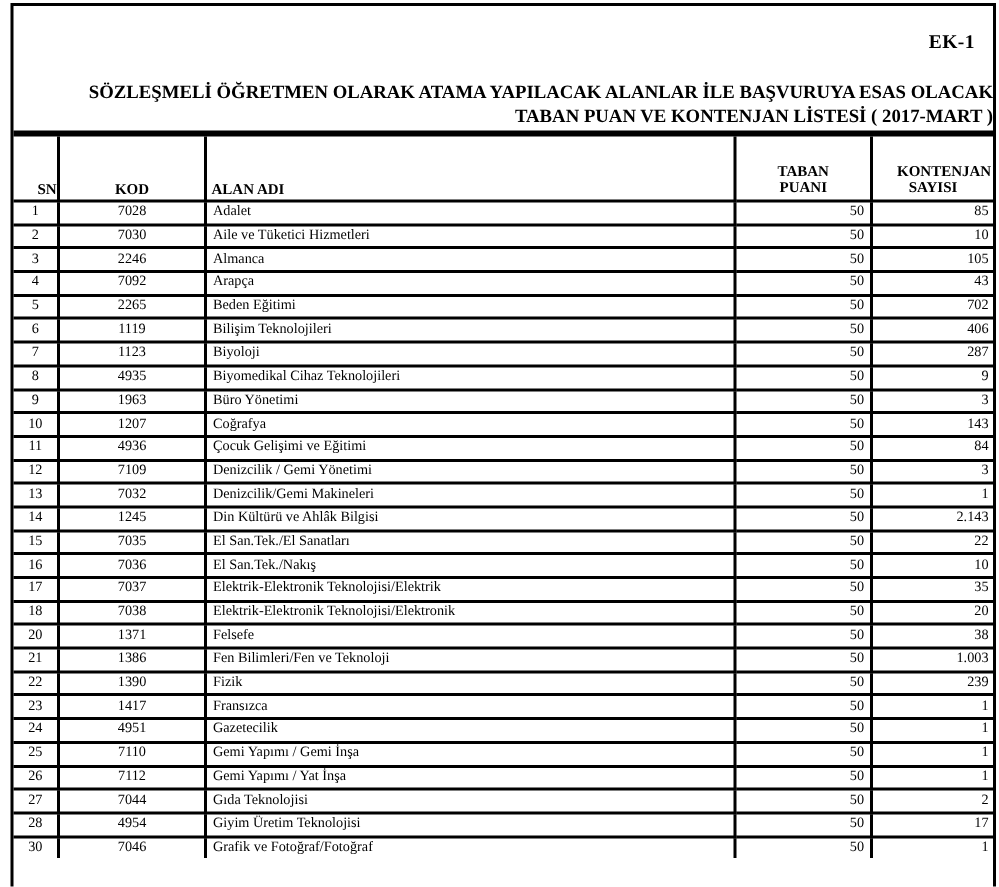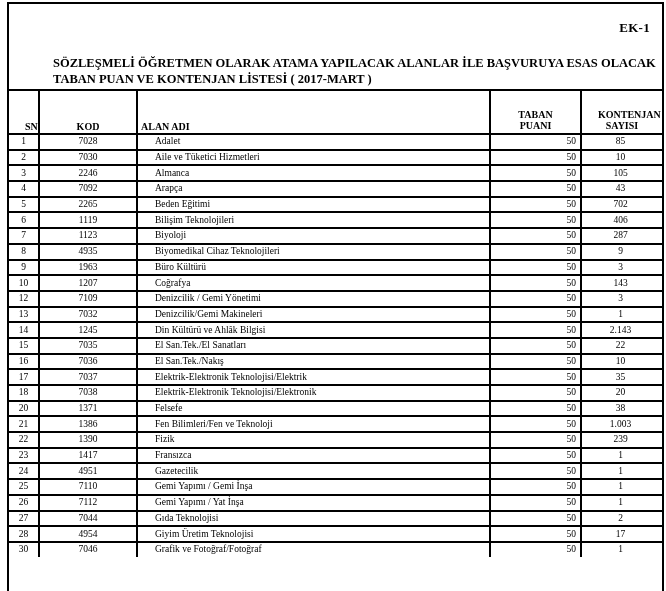--- a/index.html
+++ b/index.html
@@ -7,47 +7,47 @@
     width: 666px; height: 591px; overflow: hidden; position: relative;
     background: #ffffff; color: #000000;
     font-family: "Liberation Serif", "DejaVu Serif", serif;
   }
   .frame {
     position: absolute; left: 7px; top: 2px; width: 657px; height: 610px;
     border: 2px solid #000; box-sizing: border-box; background: #fff;
   }
   .title-section {
     position: relative; height: 87px;
-    border-bottom: 2px solid #000000; box-sizing: border-box;
+    border-bottom: 4px solid #000000; box-sizing: border-box;
   }
   .annex {
     position: absolute; top: 16px; right: 12px;
     font-weight: bold; font-size: 13px; letter-spacing: 0.3px;
   }
   .title {
     position: absolute; bottom: 2px; left: 0; right: 0;
-    text-align: left; font-weight: bold; font-size: 12.5px; line-height: 16px; padding-left: 44px;
+    text-align: right; font-weight: bold; font-size: 12.5px; line-height: 16px;
   }
   table {
     width: 100%; border-collapse: collapse; border-style: hidden;
     table-layout: fixed;
   }
   th, td { border: 2px solid #000; overflow: hidden; white-space: nowrap; }
   thead th {
     height: 25px; font-size: 10px; font-weight: bold;
     padding: 16px; vertical-align: bottom; padding-bottom: 1px;
   }
   thead th.two { vertical-align: middle; padding-bottom: 0; }
   thead th.two span { display: block; text-align: center; line-height: 11px; }
   tbody td { height: 13.7px; font-size: 9.5px; line-height: 13px; padding: 0; }
   .c-sn { text-align: center; }
   .c-kod { text-align: center; }
-  .c-alan { text-align: left; padding-left: 17px; }
+  .c-alan { text-align: left; padding-left: 4px; }
   .c-taban { text-align: right; padding-right: 4px; padding-left: 32px; }
-  .c-kontenjan { text-align: center; padding-right: 3px; }
+  .c-kontenjan { text-align: right; padding-right: 3px; }
   th.c-alan { padding-left: 3px; margin-top: 29px; }
 </style>
 </head>
 <body>
 
 <div class="frame">
 
   <div class="title-section">
     <div class="annex">EK-1</div>
     <div class="title">
@@ -132,32 +132,39 @@
         <tr>
           <td class="c-sn">8</td>
           <td class="c-kod">4935</td>
           <td class="c-alan">Biyomedikal Cihaz Teknolojileri</td>
           <td class="c-taban">50</td>
           <td class="c-kontenjan">9</td>
         </tr>
         <tr>
           <td class="c-sn">9</td>
           <td class="c-kod">1963</td>
-          <td class="c-alan">Büro Kültürü</td>
+          <td class="c-alan">Büro Yönetimi</td>
           <td class="c-taban">50</td>
           <td class="c-kontenjan">3</td>
         </tr>
         <tr>
           <td class="c-sn">10</td>
           <td class="c-kod">1207</td>
           <td class="c-alan">Coğrafya</td>
           <td class="c-taban">50</td>
           <td class="c-kontenjan">143</td>
         </tr>
         <tr>
+          <td class="c-sn">11</td>
+          <td class="c-kod">4936</td>
+          <td class="c-alan">Çocuk Gelişimi ve Eğitimi</td>
+          <td class="c-taban">50</td>
+          <td class="c-kontenjan">84</td>
+        </tr>
+        <tr>
           <td class="c-sn">12</td>
           <td class="c-kod">7109</td>
           <td class="c-alan">Denizcilik / Gemi Yönetimi</td>
           <td class="c-taban">50</td>
           <td class="c-kontenjan">3</td>
         </tr>
         <tr>
           <td class="c-sn">13</td>
           <td class="c-kod">7032</td>
           <td class="c-alan">Denizcilik/Gemi Makineleri</td>

